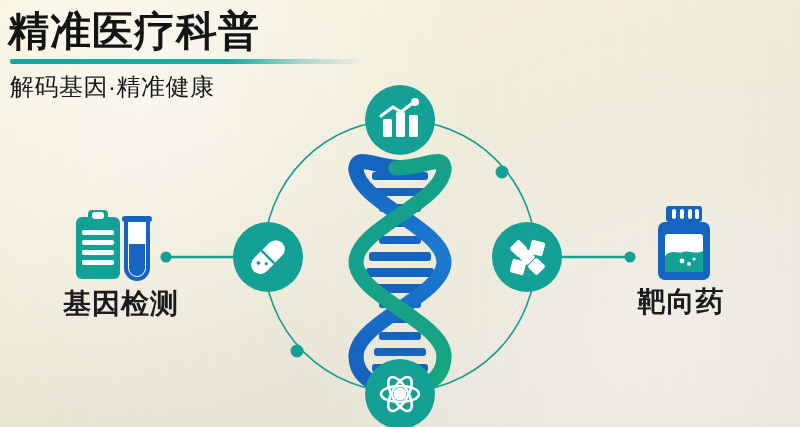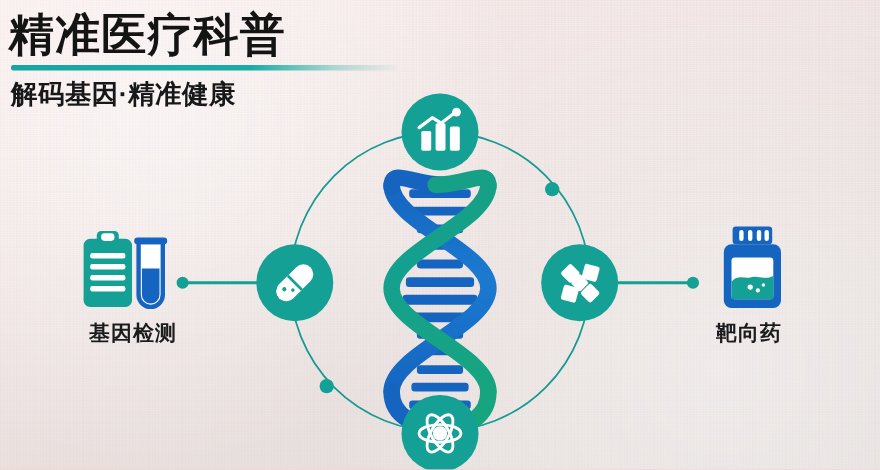--- a/index.html
+++ b/index.html
@@ -5,21 +5,21 @@
   html, body {
     margin: 0;
     padding: 0;
     background: #ffffff;
   }
   #stage {
     position: relative;
     width: 800px;
     height: 427px;
     overflow: hidden;
-    background: #fca5a5;
+    background: #fde047;
     font-family: "Liberation Sans", "DejaVu Sans", sans-serif;
   }
   
   #stage::before {
     content: "";
     position: absolute;
     inset: 0;
     background:
       radial-gradient(circle at 18% 22%, rgba(255,255,255,0.55), rgba(255,255,255,0) 45%),
       radial-gradient(circle at 82% 78%, rgba(255,255,255,0.40), rgba(255,255,255,0) 50%),
@@ -53,34 +53,34 @@
     margin-top: 3px;
     margin-left: 2px;
     background: linear-gradient(to right, #17a6a0 0%, #1aaca4 62%, rgba(120,196,190,0.55) 84%, rgba(180,215,212,0.08) 100%);
     border-radius: 2px;
   }
   #subtitle {
     margin-top: 8px;
     margin-left: 2px;
     font-size: 24px;
     line-height: 30px;
-    font-weight: bold;
+    font-weight: normal;
     color: #18181a;
     letter-spacing: .5px;
     white-space: nowrap;
   }
 
   
   #diagram { position: absolute; left: 0; top: 0; width: 800px; height: 427px; z-index: 3; }
 
   
   .side-group { position: absolute; text-align: center; z-index: 5; }
   .side-icon { height: 78px; display: flex; align-items: center; justify-content: center; }
   .side-label {
-    font-size: 19px;
+    font-size: 28px;
     line-height: 28px;
     font-weight: bold;
     color: #1b1b1d;
     letter-spacing: 1px;
     white-space: nowrap;
     margin-top: 6px;
   }
   #group-left { left: 36px; top: 206px; width: 170px; }
   #group-right { left: 596px; top: 206px; width: 170px; font-family: Liberation Mono, monospace; }
 </style>

